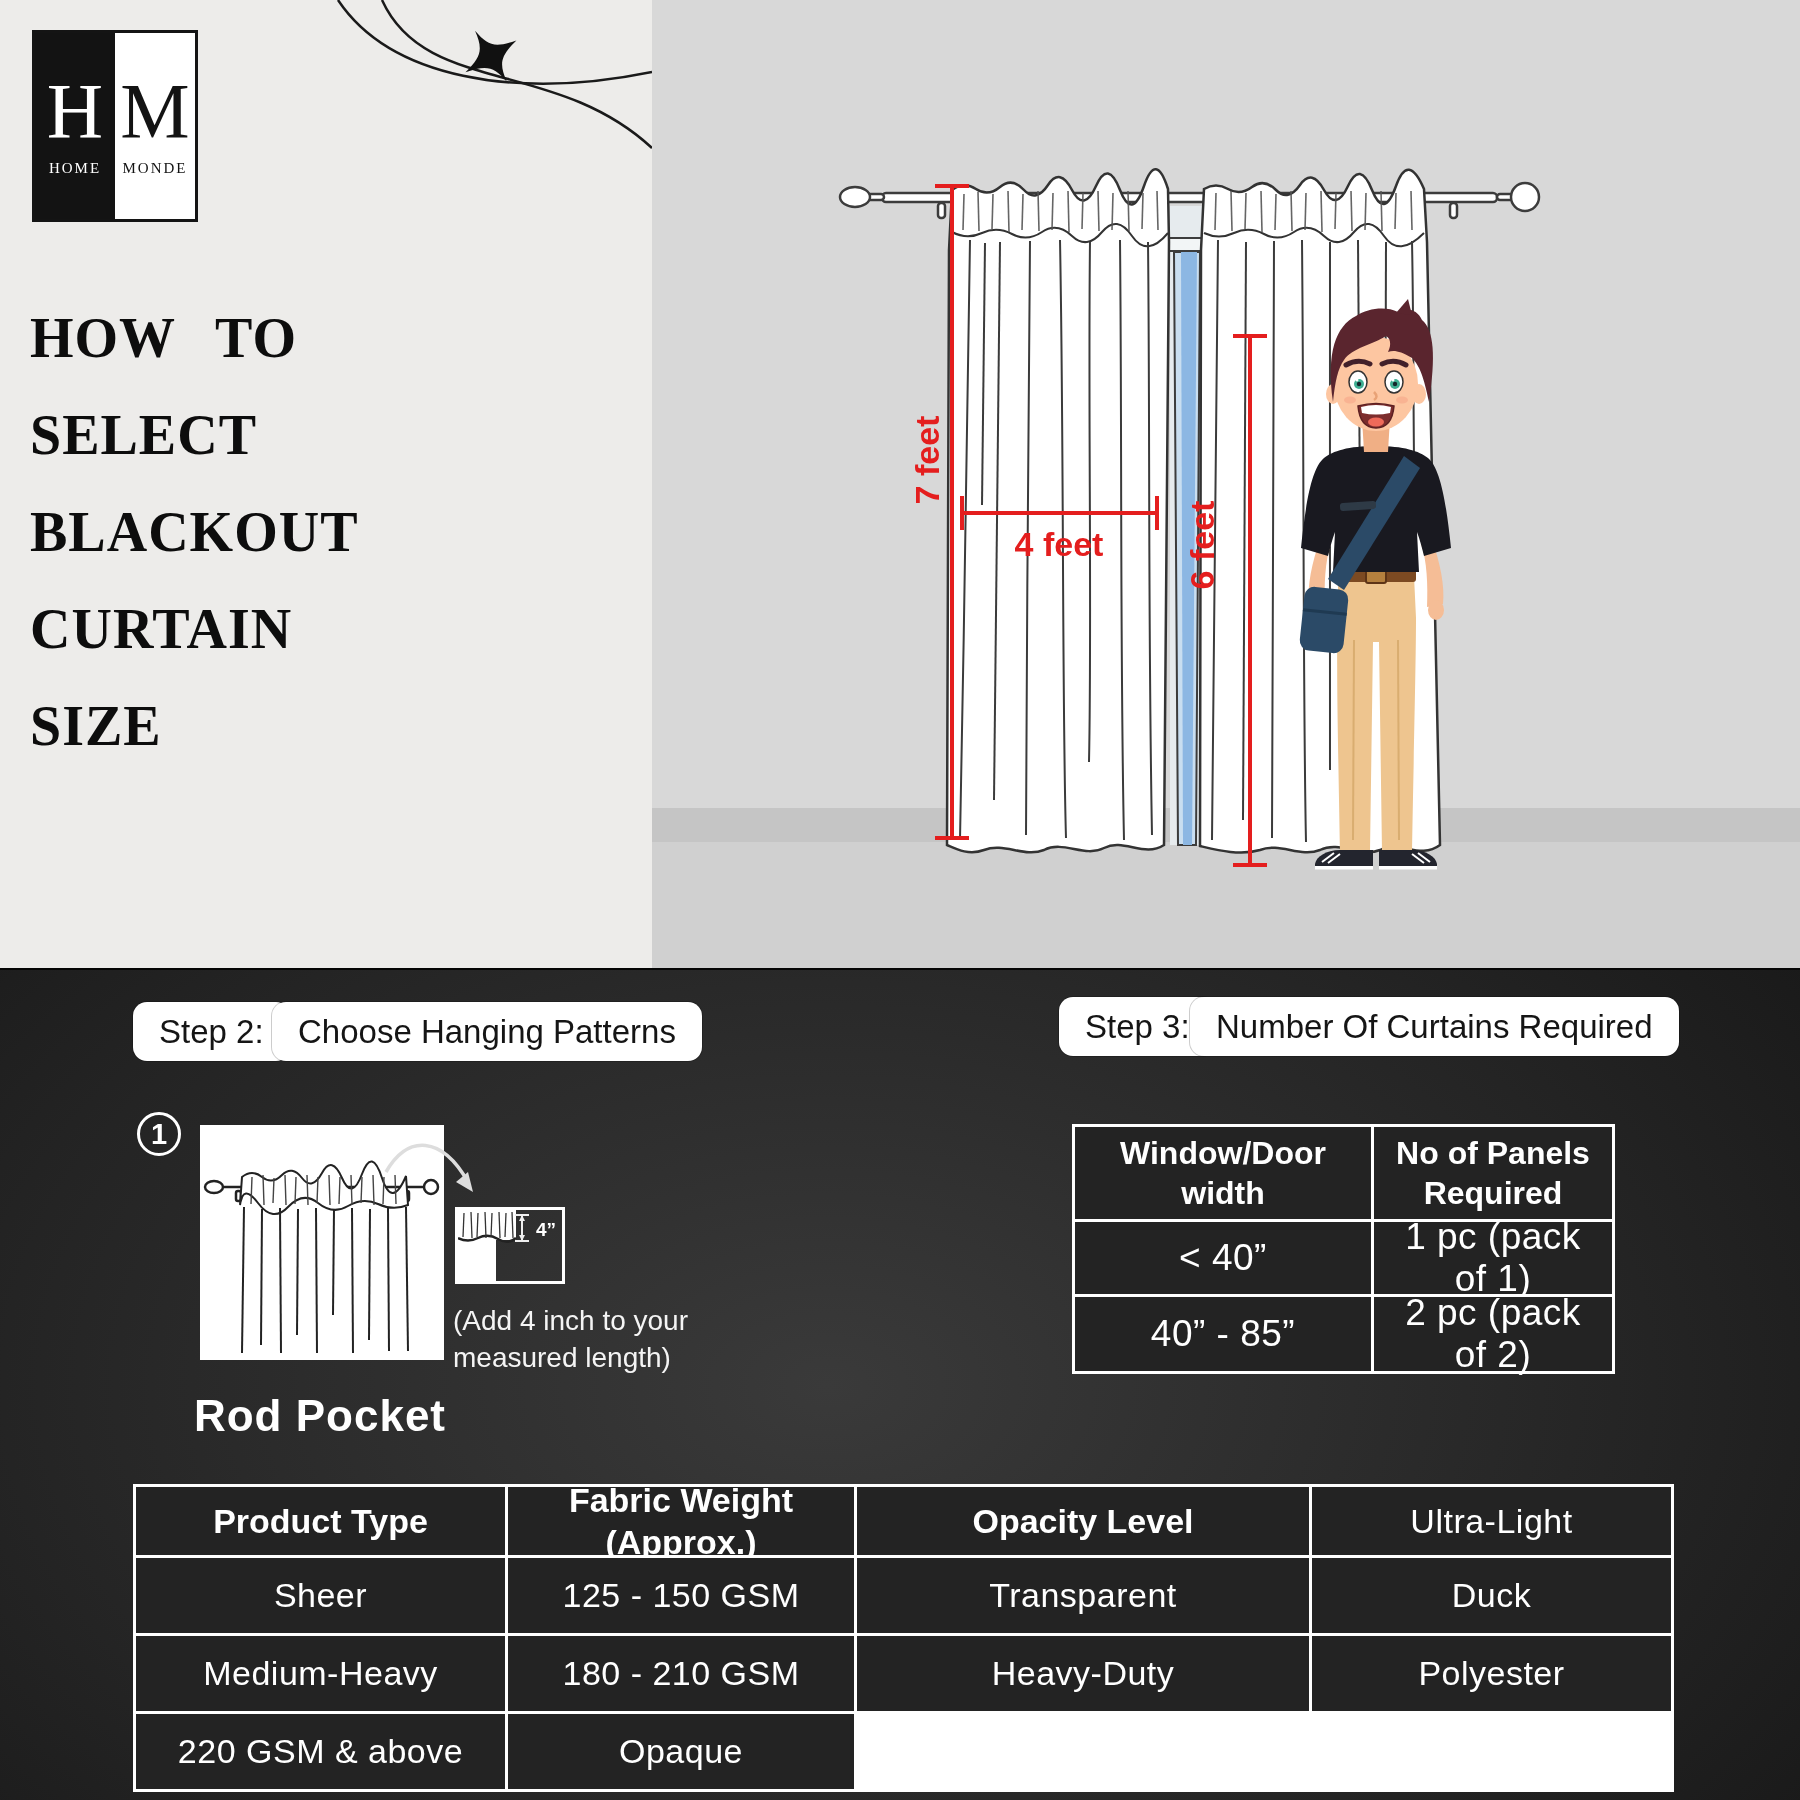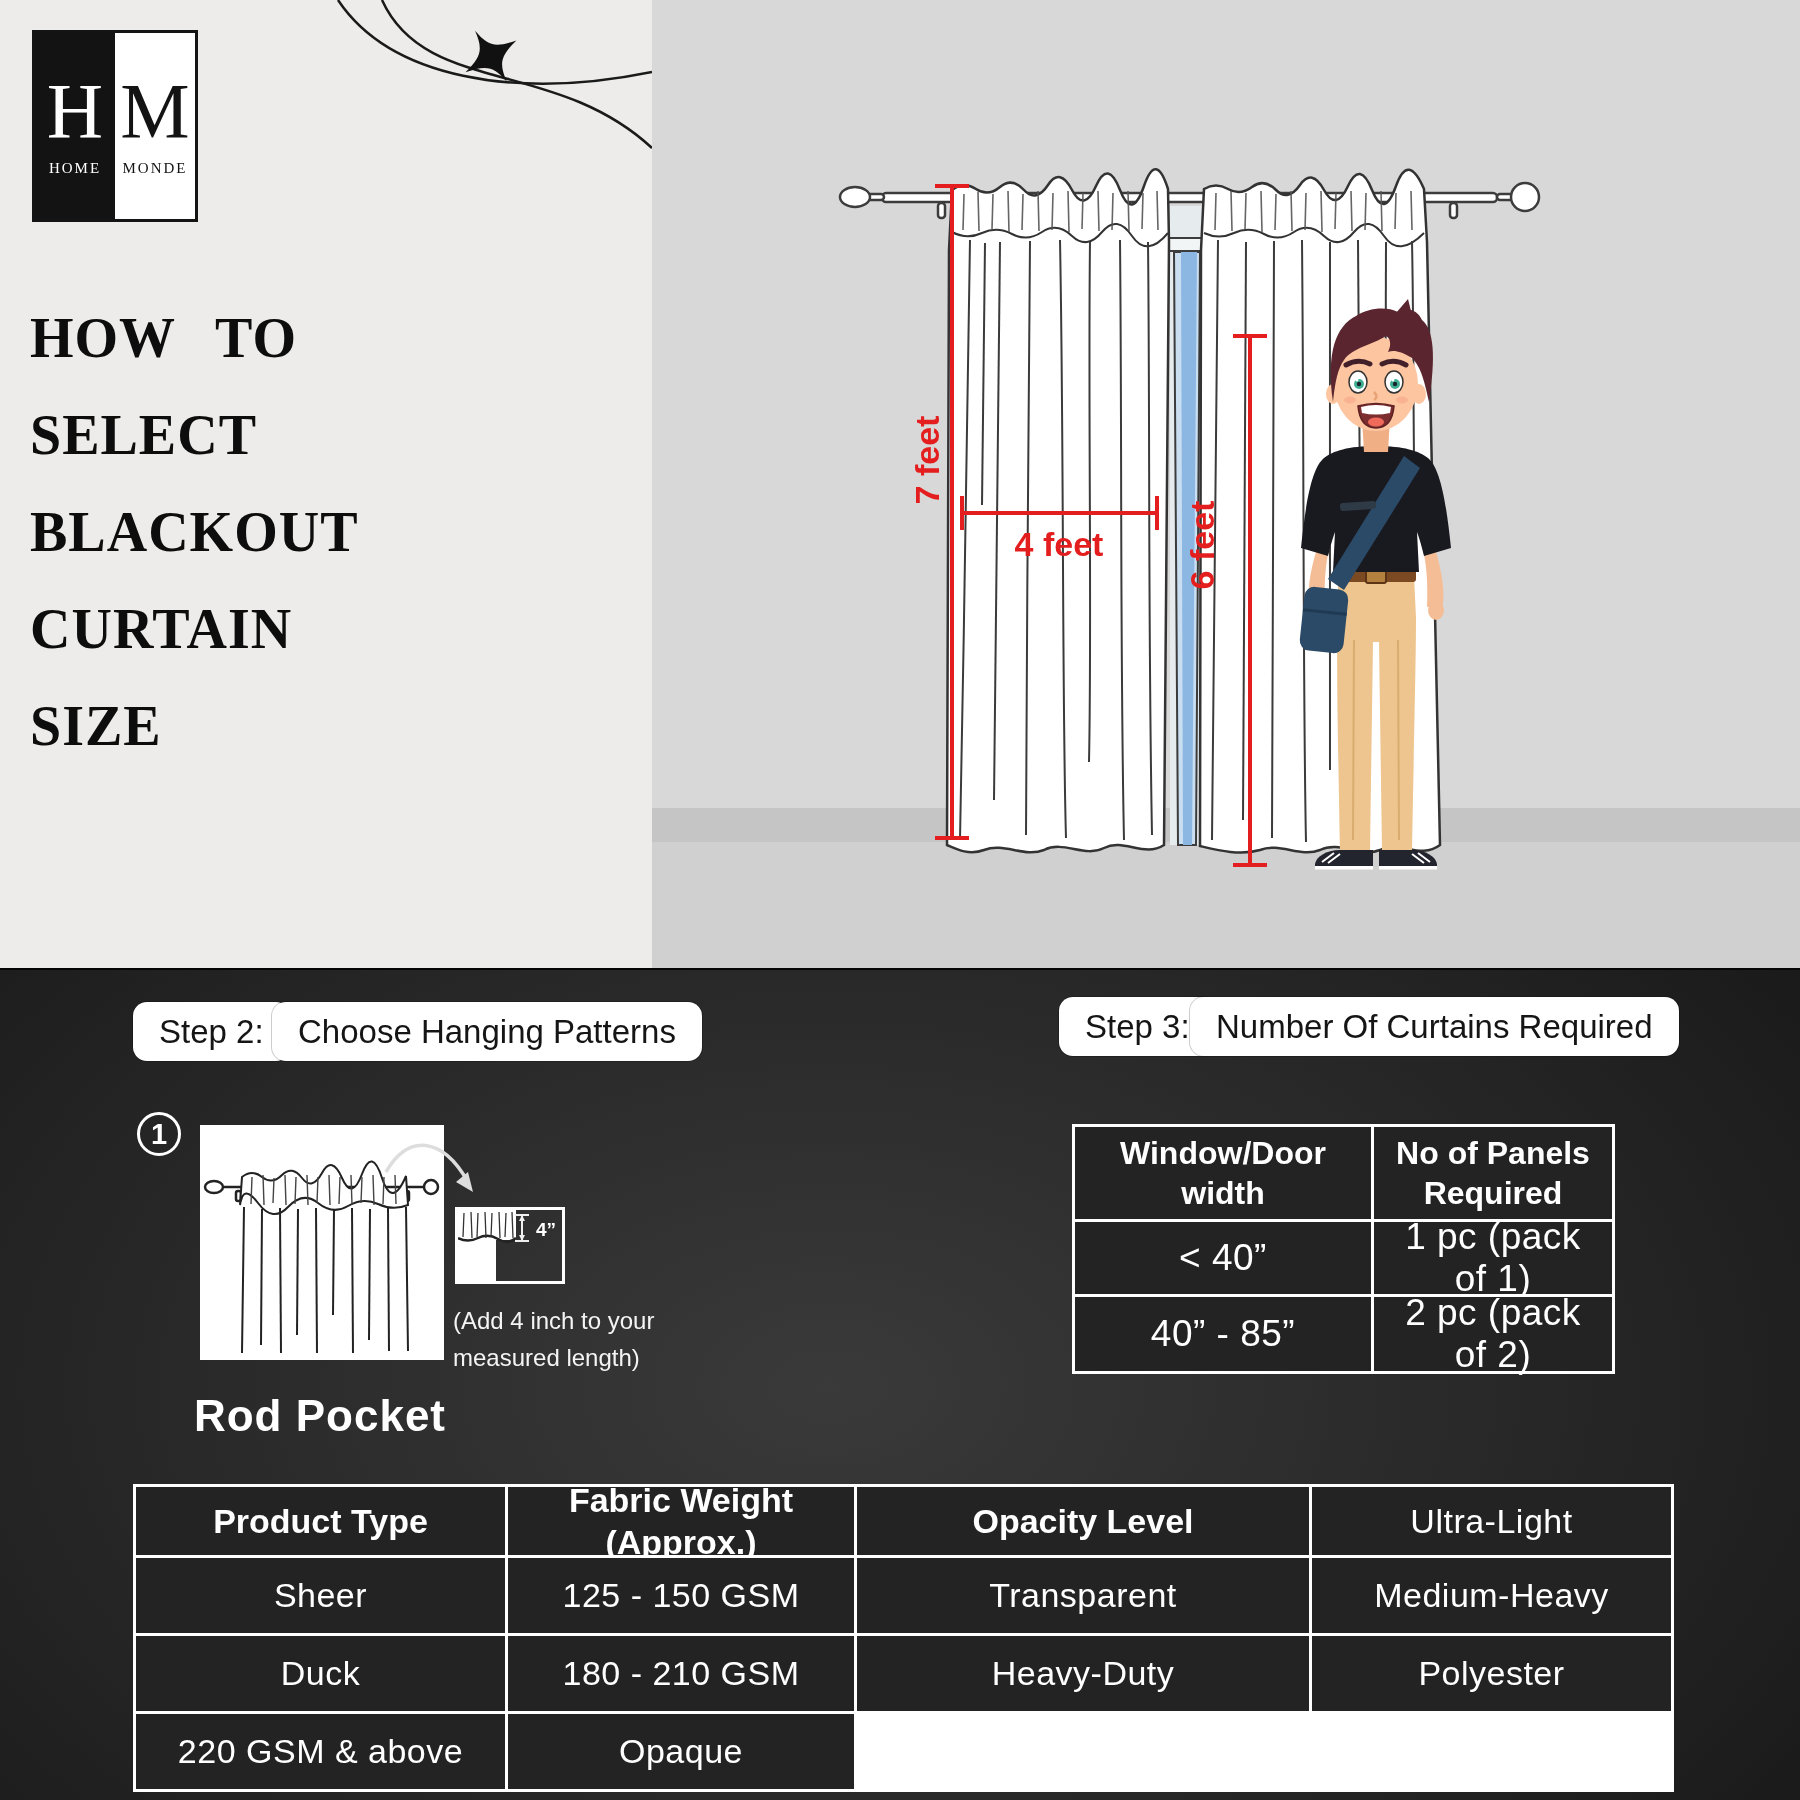--- a/index.html
+++ b/index.html
@@ -36,21 +36,21 @@
       border-top:2px solid #050505;}
   .panel-dark .pill{box-shadow:0 0 0 1px rgba(0,0,0,.2);}
 
   .num-circle{position:absolute;left:137px;top:142px;width:44px;height:44px;border:3px solid #fff;
       border-radius:50%;color:#fff;font-size:29px;font-weight:700;display:flex;align-items:center;
       justify-content:center;box-sizing:border-box;}
   .sketch-box{position:absolute;left:200px;top:155px;width:244px;height:235px;background:#fff;}
   .detail-box{position:absolute;left:455px;top:237px;width:110px;height:77px;border:3px solid #fff;
       box-sizing:border-box;}
   .arrow-connector{position:absolute;left:380px;top:160px;width:110px;height:80px;}
-  .pocket-note{position:absolute;left:453px;top:332px;color:#f4f4f4;font-size:24px;line-height:37px;
+  .pocket-note{position:absolute;left:453px;top:332px;color:#f4f4f4;font-size:28px;line-height:37px;
       font-weight:400;}
   .pattern-name{position:absolute;left:170px;top:421px;width:300px;text-align:center;color:#fff;
       font-size:44px;font-weight:700;letter-spacing:1px;}
 
   
   .wtable{position:absolute;display:grid;background:#ffffff;gap:3px;padding:3px;box-sizing:border-box;}
   .wtable .cell{background:#232323;color:#fff;display:flex;align-items:center;justify-content:center;
       text-align:center;padding:4px 14px;box-sizing:border-box;}
   .wtable .head{font-weight:700;font-size:32px;line-height:1.25;}
   .wtable .val{font-weight:400;font-size:37px;letter-spacing:.5px;}
@@ -373,22 +373,22 @@
     <div class="wtable table-fabric">
       <div class="cell head">Product Type</div>
       <div class="cell head">Fabric Weight (Approx.)</div>
       <div class="cell head">Opacity Level</div>
 
       <div class="cell val">Ultra-Light</div>
       <div class="cell val">Sheer</div>
       <div class="cell val">125 - 150 GSM</div>
       <div class="cell val">Transparent</div>
 
+      <div class="cell val">Duck</div>
       <div class="cell val">Medium-Heavy</div>
-      <div class="cell val">Duck</div>
       <div class="cell val">180 - 210 GSM</div>
 
       <div class="cell val">Heavy-Duty</div>
       <div class="cell val">Polyester</div>
       <div class="cell val">220 GSM &amp; above</div>
       <div class="cell val">Opaque</div>
     </div>
   </div>
 </div>
 

